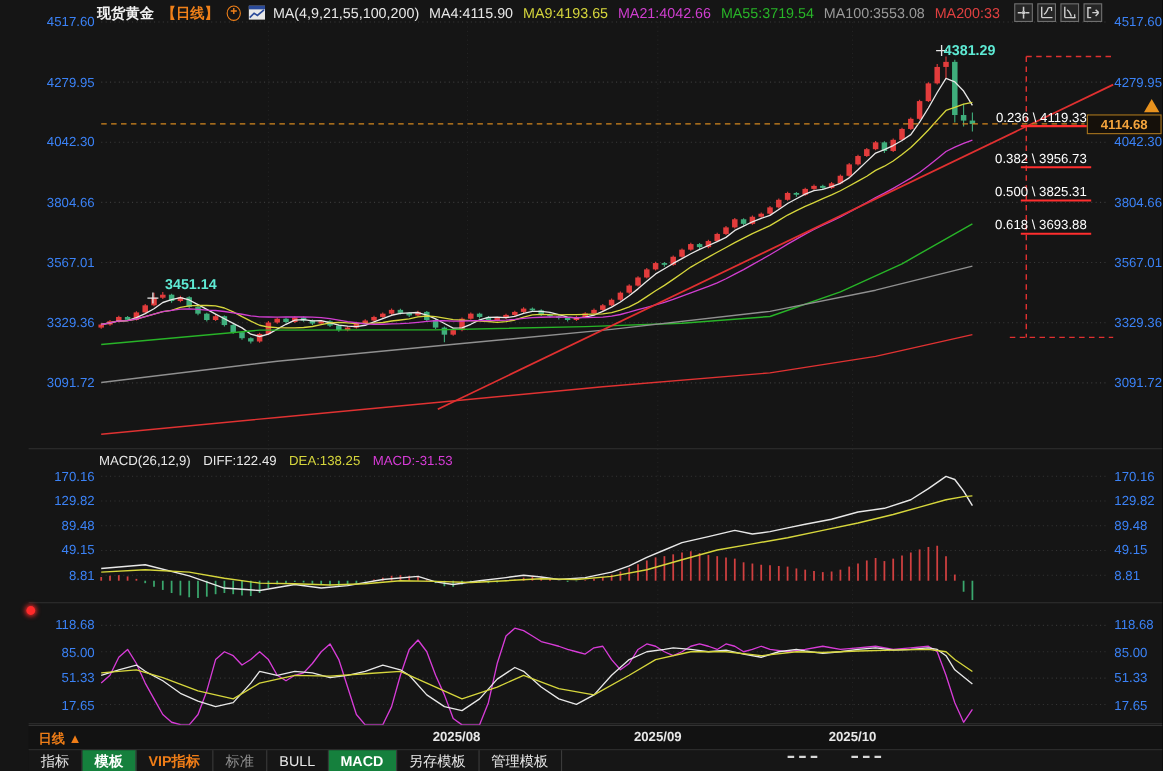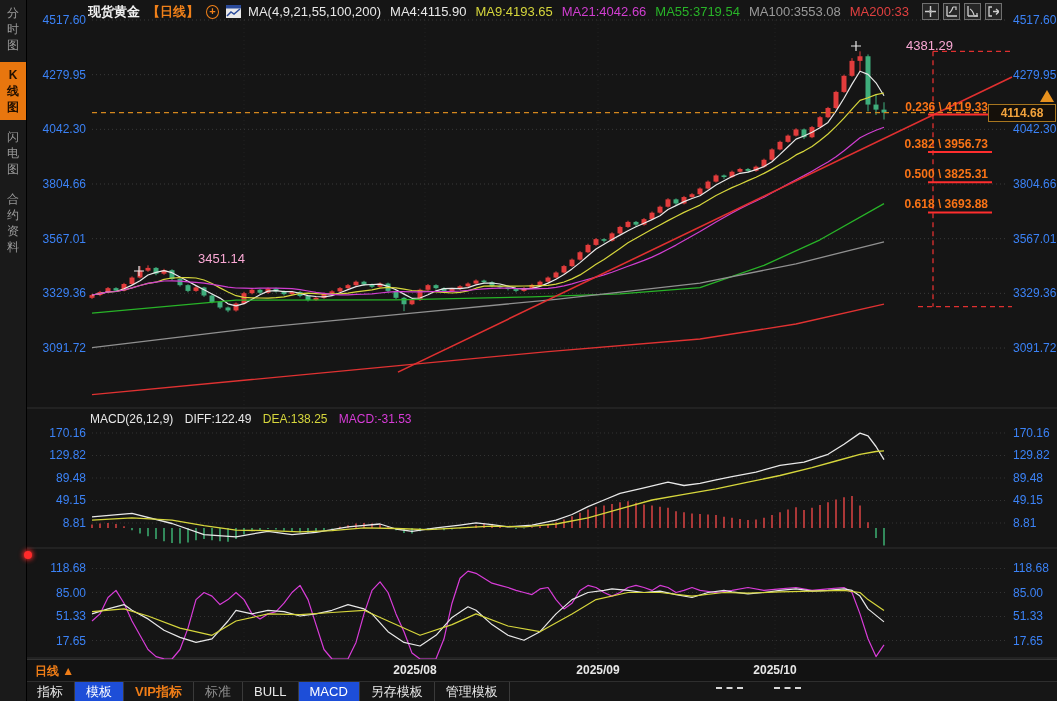--- a/index.html
+++ b/index.html
@@ -22,43 +22,43 @@
   .t-period{color:#f08019;font-weight:bold;}
   .plus-circ{display:inline-block;width:12px;height:12px;border:1px solid #f08019;border-radius:50%;
        color:#f08019;font-size:11px;line-height:11px;text-align:center;font-weight:bold;}
   .chart-thumb{display:inline-block;width:15px;height:13px;}
   .hdr-icons{position:absolute;top:3px;display:flex;gap:4px;z-index:3;}
   .hbtn{width:15px;height:15px;border:1px solid #6f6f6f;background:#262626;display:flex;align-items:center;justify-content:center;cursor:pointer;}
   
   .ylab{position:absolute;font-size:12px;color:#3b82f6;height:13px;line-height:13px;}
   .ylab.l{left:28px;width:58px;text-align:right;}
   .ylab.r{left:1013px;width:44px;text-align:left;}
-  .fiblab{position:absolute;color:#f97316;font-weight:bold;font-size:12px;height:14px;line-height:14px;
+  .fiblab{position:absolute;color:#ffffff;font-weight:normal;font-size:12px;height:14px;line-height:14px;
        width:150px;text-align:right;}
-  .annlab{position:absolute;color:#f9a8d4;font-weight:normal;font-size:13px;white-space:nowrap;padding-left:48px;}
+  .annlab{position:absolute;color:#5eead4;font-weight:bold;font-size:13px;white-space:nowrap;}
   .ind-hdr{position:absolute;font-size:12px;white-space:nowrap;z-index:3;}
   .ind-hdr .w{color:#e8e8e8;} .ind-hdr .y{color:#d6d63c;} .ind-hdr .m{color:#d83cd8;}
   .ind-hdr span{margin-right:8px;}
   
   .pbox{position:absolute;left:988px;top:104px;width:66px;height:16px;border:1px solid #a8761f;
        background:#15100a;color:#f2a33c;font-size:12px;font-weight:bold;line-height:16px;
        text-align:center;z-index:3;}
   .pmark{position:absolute;left:1040px;top:90px;width:0;height:0;z-index:3;
        border-left:7px solid transparent;border-right:7px solid transparent;border-bottom:12px solid #e8921e;}
   .reddot{position:absolute;left:24px;top:551px;width:8px;height:8px;border-radius:50%;
        background:#ff2a2a;box-shadow:0 0 5px 1px #ff2a2a;z-index:4;}
   
   .xstrip{position:absolute;left:26px;top:659px;width:1031px;height:21px;background:#121212;
        border-top:1px solid #333;z-index:3;}
   .periodlab{position:absolute;left:9px;top:3px;color:#ef7d17;font-weight:bold;font-size:12px;}
   .mon{position:absolute;top:3px;width:70px;text-align:center;color:#e8e8e8;font-weight:bold;font-size:12px;}
   .tbar{position:absolute;left:26px;top:681px;width:1031px;height:20px;background:#161616;
        border-top:1px solid #2e2e2e;display:flex;align-items:stretch;z-index:3;font-size:13px;}
   .titem{padding:0 11px;line-height:19px;color:#e8e8e8;border-right:1px solid #3a3a3a;cursor:pointer;}
-  .titem.active{background:#1d4ed8;color:#fff;font-weight:normal;}
+  .titem.active{background:#15803d;color:#fff;font-weight:bold;}
   .titem.vip{color:#ef7d17;font-weight:bold;}
   .titem.dim{color:#8f8f8f;}
   .dashmark{position:absolute;top:5px;width:27px;border-top:2px dashed #d8d8d8;}
   .wm{position:absolute;left:886px;top:644px;font-size:35px;color:#d6d6d6;letter-spacing:2px;
        z-index:5;opacity:.95;font-family:"Liberation Sans",sans-serif;}
 </style>
 </head>
 <body>
 
 <div class="app">
@@ -403,34 +403,20 @@
       <polyline points="92.0,520.1 132.0,517.9 172.0,520.1 204.0,525.7 236.0,530.1 268.0,530.7 300.0,531.8 332.0,530.7 364.0,527.9 396.0,528.5 428.0,529.6 460.0,527.9 492.0,526.2 524.0,526.8 556.0,524.0 588.0,517.9 620.0,508.9 652.0,500.0 684.0,494.4 716.0,488.9 748.0,482.2 780.0,475.5 812.0,467.7 836.0,461.0 860.0,454.3 876.0,451.5 884.0,450.8" fill="none" stroke="#d6d63c" stroke-width="1.3" stroke-linejoin="round"></polyline>
       <line x1="92" y1="568.4969293" x2="1008" y2="568.4969293" stroke="#343434" stroke-dasharray="1 3"></line>
       <line x1="92" y1="592.5003285" x2="1008" y2="592.5003285" stroke="#343434" stroke-dasharray="1 3"></line>
       <line x1="92" y1="616.4966008" x2="1008" y2="616.4966008" stroke="#343434" stroke-dasharray="1 3"></line>
       <line x1="92" y1="640.5" x2="1008" y2="640.5" stroke="#343434" stroke-dasharray="1 3"></line>
       <polyline points="92.0,621.0 100.0,613.9 108.0,597.5 116.0,590.4 124.0,603.2 132.0,621.0 140.0,635.3 148.0,649.5 156.0,656.6 164.0,658.8 172.0,659.0 180.0,649.5 188.0,628.1 196.0,599.6 204.0,592.5 212.0,596.1 220.0,604.6 228.0,599.6 236.0,592.5 244.0,599.6 252.0,613.9 260.0,618.9 268.0,613.9 276.0,611.7 284.0,603.2 292.0,592.5 300.0,585.4 308.0,599.6 316.0,624.6 324.0,649.5 332.0,659.0 340.0,659.0 348.0,658.8 356.0,642.4 364.0,613.9 372.0,590.4 380.0,581.8 388.0,592.5 396.0,613.9 404.0,631.7 412.0,653.1 420.0,659.0 428.0,659.0 436.0,658.8 444.0,638.8 452.0,603.2 460.0,578.2 468.0,571.1 476.0,573.3 484.0,578.2 492.0,583.2 500.0,585.4 508.0,587.5 516.0,590.4 524.0,592.5 532.0,594.6 540.0,588.9 548.0,587.5 556.0,599.6 564.0,608.9 572.0,603.2 580.0,590.4 588.0,585.4 596.0,587.5 604.0,592.5 612.0,596.1 620.0,592.5 628.0,587.5 636.0,585.4 644.0,587.5 652.0,590.4 660.0,585.4 668.0,587.5 676.0,592.5 684.0,590.4 692.0,587.5 700.0,590.4 716.0,592.5 732.0,590.4 748.0,587.5 764.0,590.4 780.0,588.9 796.0,587.5 812.0,590.4 828.0,588.9 844.0,587.5 852.0,592.5 860.0,613.9 868.0,638.8 876.0,656.6 884.0,644.8" fill="none" stroke="#d83cd8" stroke-width="1.2" stroke-linejoin="round"></polyline>
       <polyline points="92.0,613.9 108.0,608.9 124.0,604.6 132.0,610.3 148.0,618.9 164.0,630.3 180.0,637.4 196.0,642.4 212.0,638.8 228.0,621.0 236.0,610.3 252.0,613.9 268.0,610.3 284.0,611.7 300.0,616.0 316.0,613.9 332.0,610.3 348.0,604.6 364.0,608.9 372.0,613.9 388.0,631.7 404.0,642.4 420.0,646.0 436.0,635.3 452.0,617.4 468.0,606.8 476.0,610.3 492.0,624.6 508.0,635.3 524.0,640.3 540.0,631.7 556.0,613.9 572.0,599.6 588.0,592.5 604.0,590.4 612.0,588.9 628.0,590.4 644.0,592.5 660.0,591.1 676.0,594.6 692.0,597.5 708.0,592.5 724.0,590.4 732.0,591.8 748.0,593.9 764.0,592.5 780.0,590.4 796.0,588.9 812.0,591.1 828.0,590.4 844.0,588.9 852.0,590.4 860.0,596.1 868.0,608.9 884.0,621.9" fill="none" stroke="#e8e8e8" stroke-width="1.2" stroke-linejoin="round"></polyline>
       <polyline points="92.0,611.7 124.0,608.9 148.0,616.0 180.0,628.1 212.0,635.3 236.0,621.0 268.0,613.9 300.0,614.6 332.0,612.5 364.0,610.3 388.0,621.0 420.0,635.3 452.0,624.6 476.0,613.9 508.0,626.0 540.0,631.7 572.0,613.9 596.0,599.6 628.0,592.5 660.0,592.5 692.0,596.1 724.0,592.5 748.0,593.2 780.0,591.8 812.0,591.1 844.0,590.4 860.0,592.5 868.0,599.6 884.0,610.5" fill="none" stroke="#d6d63c" stroke-width="1.2" stroke-linejoin="round"></polyline>
     </svg>
 
-  <div class="side" id="sidebar">
-      <div class="side-item">
-        <div class="vtxt">分时图</div>
-      </div>
-      <div class="side-item active">
-        <div class="vtxt">K线图</div>
-      </div>
-      <div class="side-item">
-        <div class="vtxt">闪电图</div>
-      </div>
-      <div class="side-item">
-        <div class="vtxt">合约资料</div>
-      </div>
-    </div>
 
   <div class="hdr">
     <span class="t-title">现货黄金</span>
     <span class="t-period">【日线】</span>
     <span class="plus-circ">+</span>
     <span class="chart-thumb">
       <svg width="15" height="13" viewBox="0 0 15 13">
         <rect x="0" y="0" width="15" height="13" fill="#e8e8e8"></rect>
         <rect x="0" y="0" width="15" height="3.5" fill="#2a4a9a"></rect>
         <polyline points="1,11 5,7 8,9 14,4" stroke="#2a4a9a" stroke-width="1.5" fill="none"></polyline>

